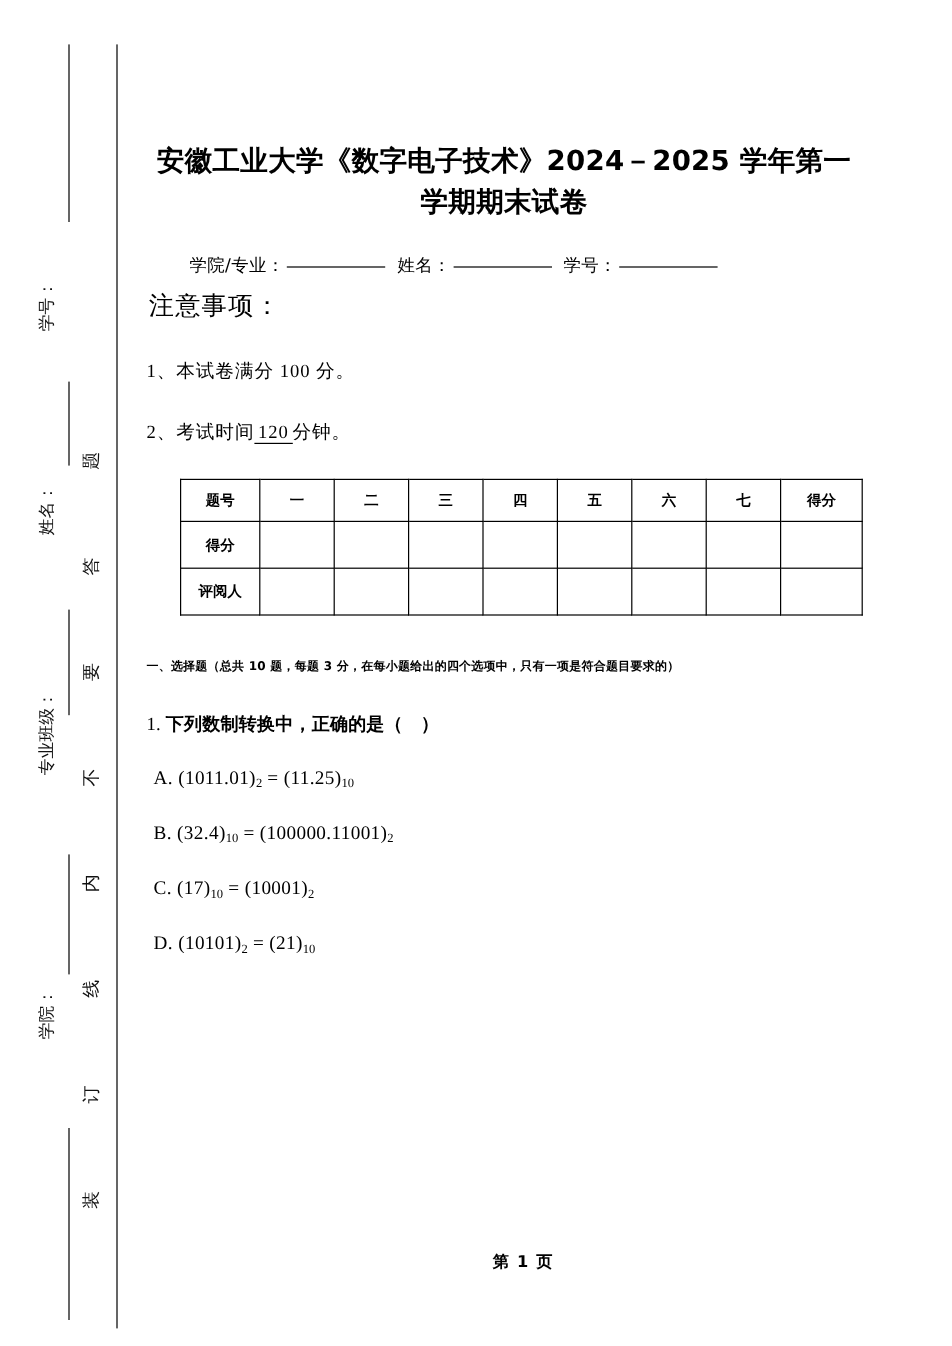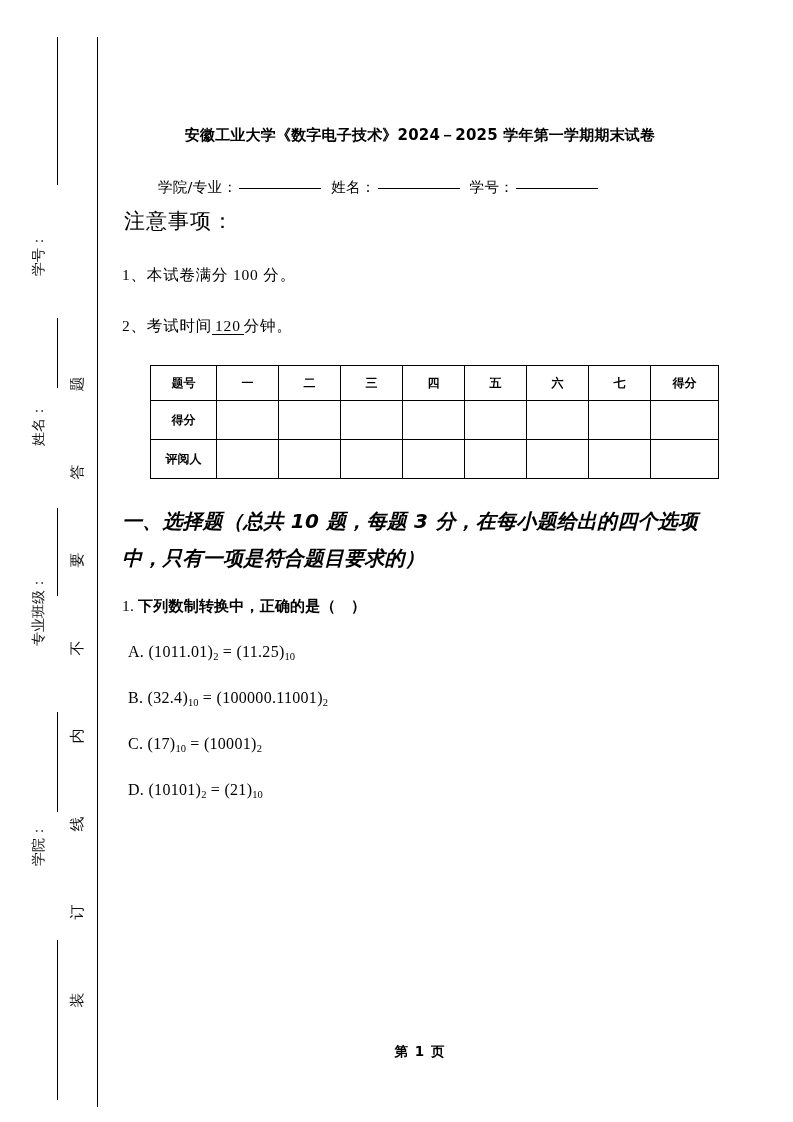--- a/index.html
+++ b/index.html
@@ -83,21 +83,21 @@
     width: 620px;
     height: 1122px;
   }
 
   .exam-title {
     margin: 0;
     padding: 118px 0 0 14px;
     width: 592px;
     font-family: "DejaVu Sans", "Liberation Sans", sans-serif;
     font-weight: bold;
-    font-size: 15px;
+    font-size: 23px;
     line-height: 34px;
     text-align: center;
     letter-spacing: 0.2px;
   }
 
   .id-line {
     margin: 26px 0 0 0;
     padding-left: 48px;
     font-family: "DejaVu Sans", "Liberation Sans", sans-serif;
     font-weight: normal;
@@ -152,24 +152,23 @@
   table.score-table col.c-num   { width: 62px; }
   table.score-table col.c-total { width: 68px; }
 
   
   .section-head {
     margin: 24px 0 0 0;
     padding-left: 12px;
     width: 600px;
     font-family: "DejaVu Sans", "Liberation Sans", sans-serif;
     font-weight: bold;
-    font-size: 20px;
+    font-size: 10px;
     line-height: 37px;
     letter-spacing: 0.2px;
-    font-style: italic;
   }
 
   .question {
     margin: 20px 0 0 0;
     padding-left: 12px;
     font-size: 15.5px;
     letter-spacing: 0.2px;
   }
   .question .stem {
     font-family: "DejaVu Sans", "Liberation Sans", sans-serif;
@@ -189,21 +188,21 @@
     letter-spacing: 0.3px;
   }
   .option sub {
     font-size: 10.5px;
     vertical-align: -0.28em;
     letter-spacing: 0;
   }
 
   .footer {
     position: absolute;
-    left: 0;
+    left: 16px;
     top: 1043px;
     width: 620px;
     text-align: center;
     font-family: "DejaVu Sans", "Liberation Sans", sans-serif;
     font-weight: bold;
     font-size: 13.5px;
     letter-spacing: 1px;
   }
 </style>
 </head>

